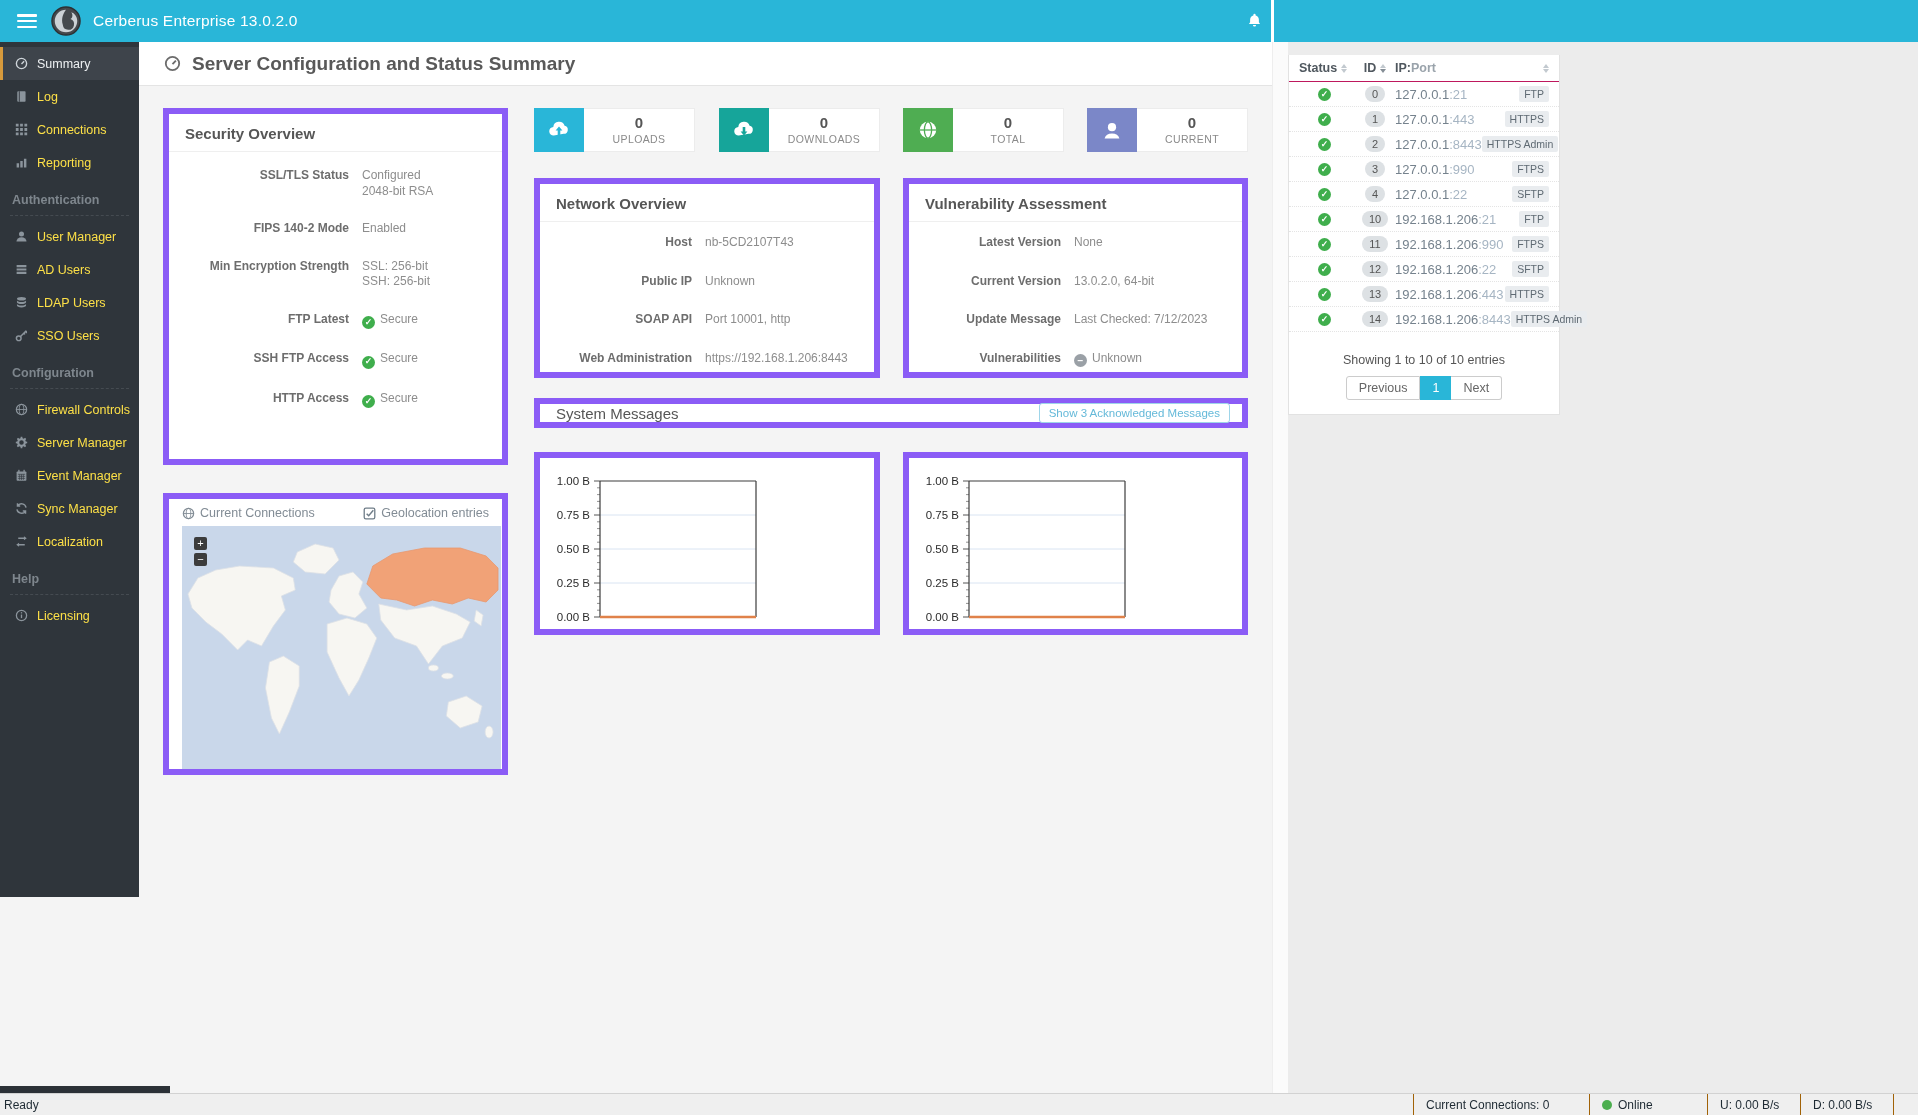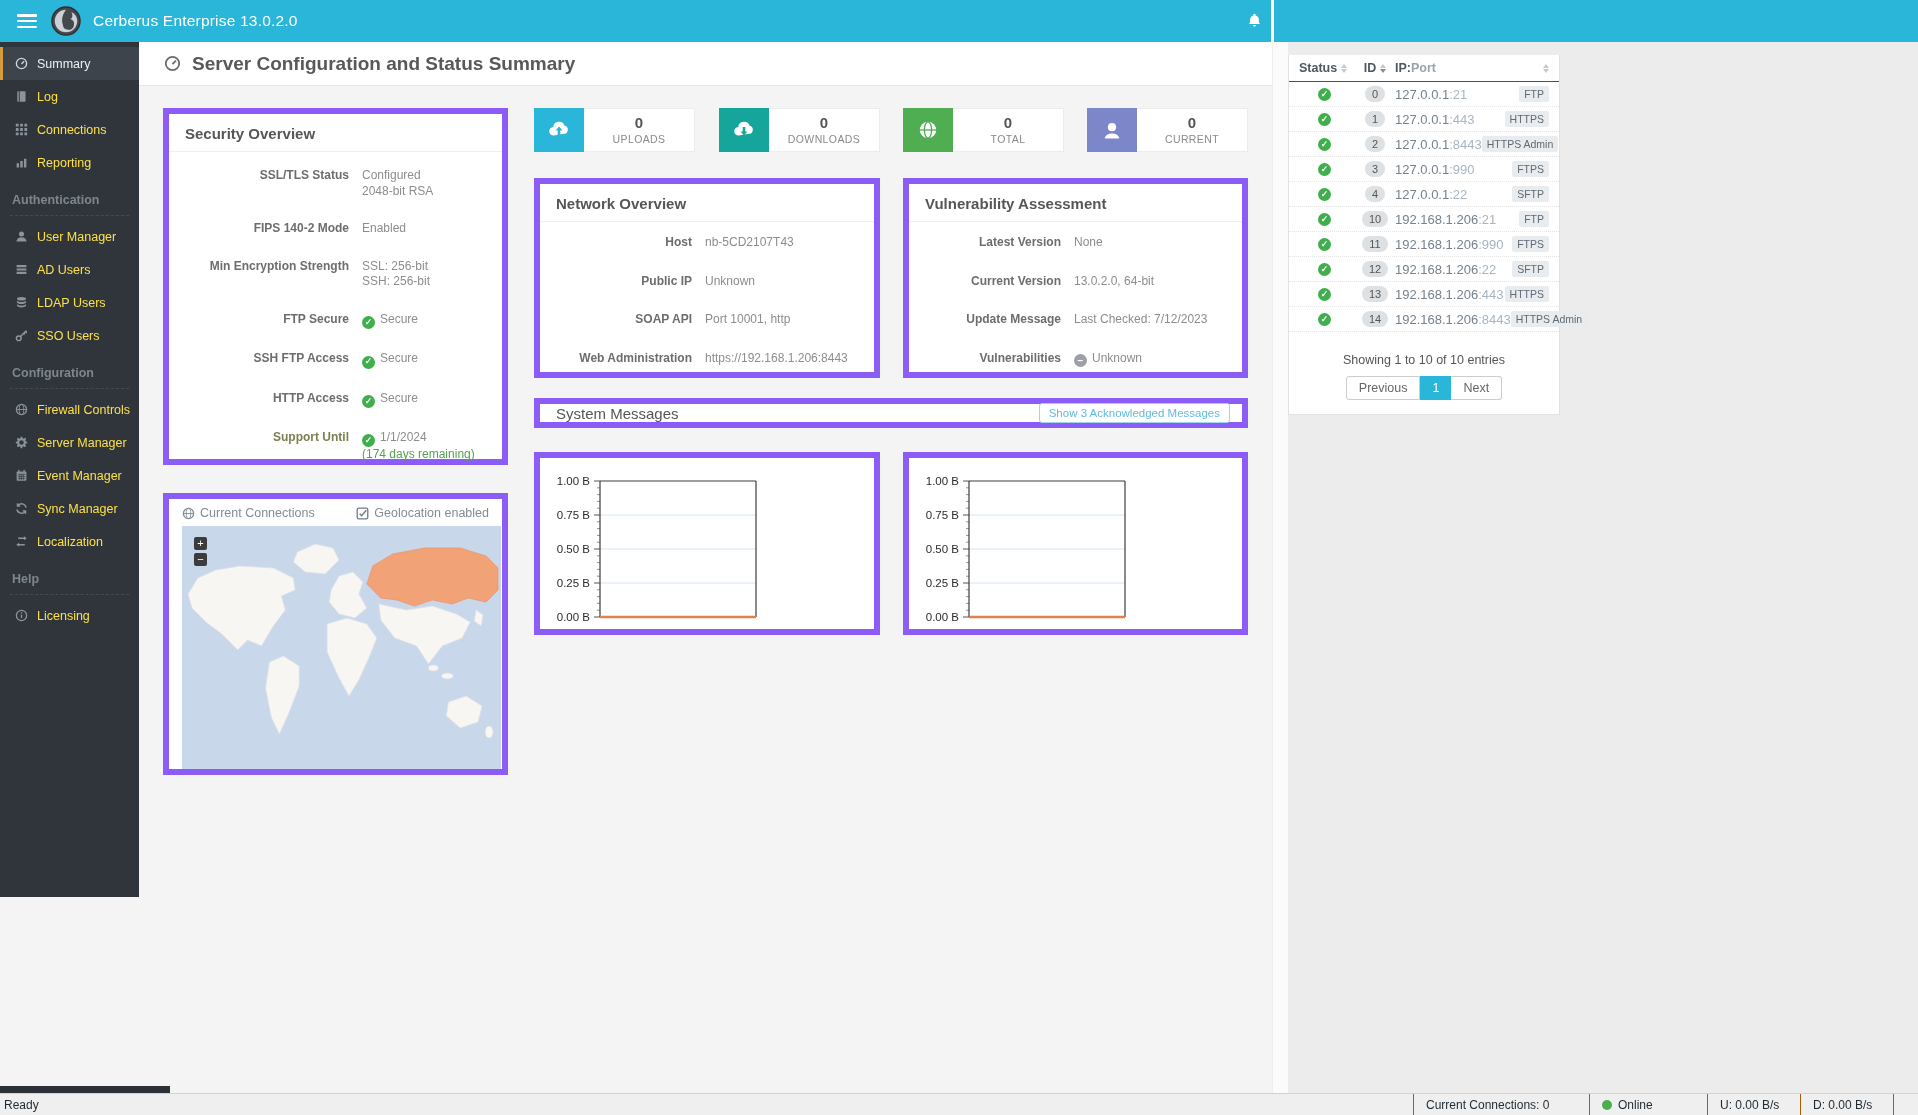--- a/index.html
+++ b/index.html
@@ -283,37 +283,30 @@
       <div class="v">Enabled</div>
     </div>
     <div class="kv-row">
       <div class="k">Min Encryption Strength</div>
       <div class="v">
           <div>SSL: 256-bit</div>
           <div>SSH: 256-bit</div>
         </div>
     </div>
     <div class="kv-row">
-      <div class="k">FTP Secure</div>
+      <div class="k">FTP Latest</div>
       <div class="v"><span class="chk"></span><span>Secure</span></div>
     </div>
     <div class="kv-row">
       <div class="k">SSH FTP Access</div>
       <div class="v"><span class="chk"></span><span>Secure</span></div>
     </div>
     <div class="kv-row">
       <div class="k">HTTP Access</div>
       <div class="v"><span class="chk"></span><span>Secure</span></div>
-    </div>
-    <div class="kv-row support">
-      <div class="k">Support Until</div>
-      <div class="v">
-        <div><span class="chk"></span><span>1/1/2024</span></div>
-        <div class="sub">(174 days remaining)</div>
-      </div>
     </div>
   </div>
 </div>
 
 <div class="stat upload" style="left:534px">
   <div class="sicon">
     <svg viewBox="0 0 24 24" width="24" height="24">
         <path fill="#fff" d="M6.8 17.5a4.3 4.3 0 0 1-.5-8.6 5.8 5.8 0 0 1 11.3-1.2 4.1 4.1 0 0 1-.9 8.1z"></path>
         <path class="arrow" d="M12 8.5l3.4 4h-2.1v4.6h-2.6v-4.6H8.6z"></path>
       </svg>
@@ -495,21 +488,21 @@
           <ellipse cx="8" cy="8" rx="2.8" ry="6.3" fill="none" stroke="#828c95" stroke-width="1.1"></ellipse>
           <path d="M1.7 8h12.6" stroke="#828c95" stroke-width="1.1"></path>
         </svg>
       <span>Current Connections</span>
     </div>
     <div class="hright">
       <svg viewBox="0 0 16 16" width="13" height="13">
           <rect x="1.5" y="1.5" width="13" height="13" rx="2" fill="none" stroke="#6f7d88" stroke-width="1.6"></rect>
           <path d="M4.5 8.2 7 10.7 12.7 4" fill="none" stroke="#6f7d88" stroke-width="1.8"></path>
         </svg>
-      <span>Geolocation enabled</span>
+      <span>Geolocation entries</span>
     </div>
   </div>
   <div class="map-area">
     <svg viewBox="0 0 321 243" width="319" height="243" preserveAspectRatio="none">
       <rect x="0" y="0" width="321" height="243" fill="#c9d7ea"></rect>
       <g fill="#f7f6f2" stroke="#dde1e6" stroke-width=".8" stroke-linejoin="round">
         <path d="M6 68 L16 52 L34 44 L58 40 L92 42 L112 52 L114 64 L100 70 L104 84 L92 100 L80 120 L66 114 L56 124 L40 108 L24 96 L10 82 Z"></path>
         <path d="M116 26 L134 18 L152 22 L158 34 L144 48 L124 46 L112 36 Z"></path>
         <path d="M88 136 L102 130 L118 140 L118 160 L108 186 L98 208 L90 192 L84 162 Z"></path>
         <path d="M150 64 L158 50 L172 46 L182 56 L178 68 L186 82 L174 92 L158 88 L148 76 Z"></path>

